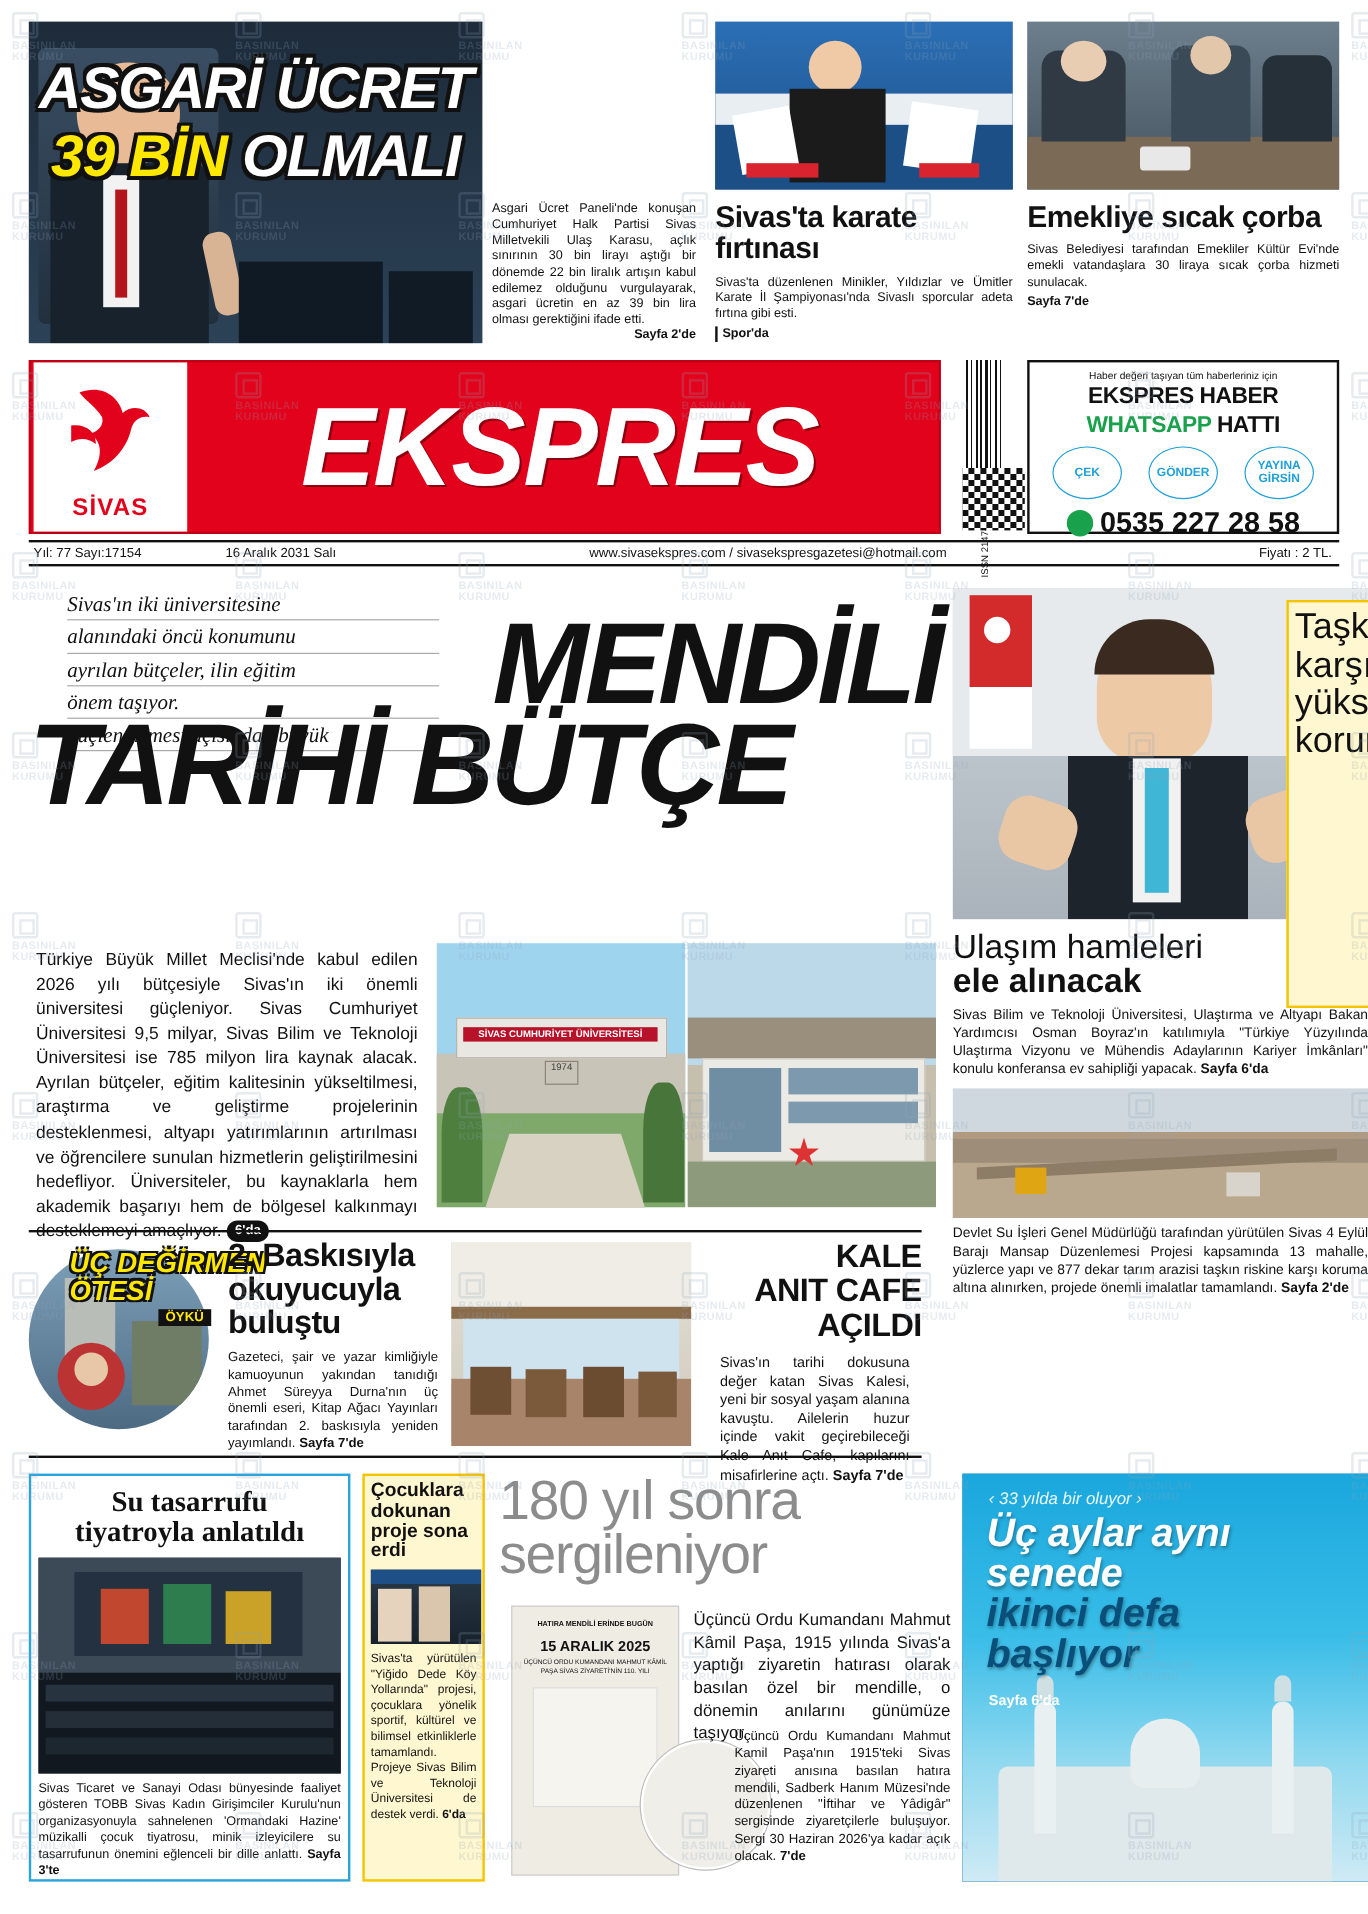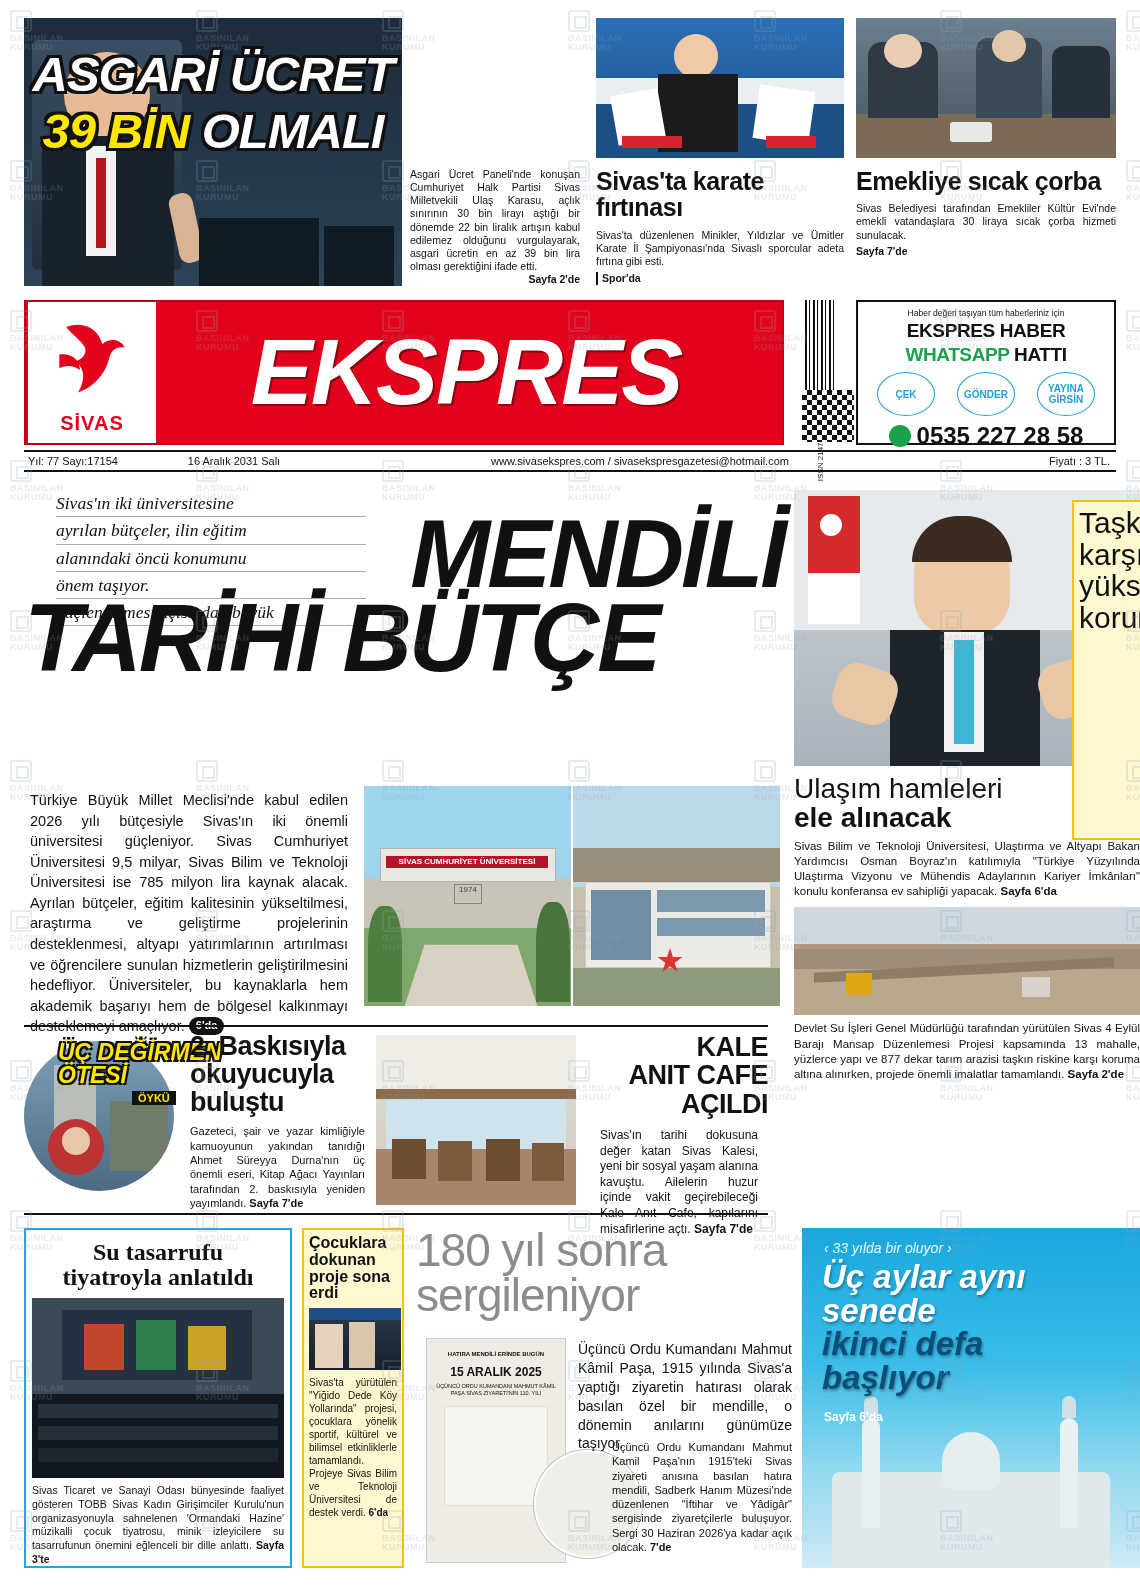--- a/index.html
+++ b/index.html
@@ -319,30 +319,30 @@
       <div class="phone">
         <span class="waicon"></span>
         <span>0535 227 28 58</span>
       </div>
     </div>
 
     <div class="mast-info">
       <span class="mi1">Yıl: 77   Sayı:17154</span>
       <span class="mi2">16 Aralık 2031 Salı</span>
       <span class="mi3">www.sivasekspres.com / sivasekspresgazetesi@hotmail.com</span>
-      <span class="mi4">Fiyatı : 3 TL.</span>
+      <span class="mi4">Fiyatı : 2 TL.</span>
     </div>
   </div>
 
   <div class="lead">
 
     <div class="lead-kicker">
       <div>Sivas'ın iki üniversitesine</div>
+      <div>alanındaki öncü konumunu</div>
       <div>ayrılan bütçeler, ilin eğitim</div>
-      <div>alanındaki öncü konumunu</div>
       <div>önem taşıyor.</div>
       <div>güçlendirmesi açısından büyük</div>
     </div>
 
     <div class="lead-title">
       <div class="l1">MENDİLİ</div>
       <div class="l2">TARİHİ BÜTÇE</div>
     </div>
 
     <div class="lead-body">

